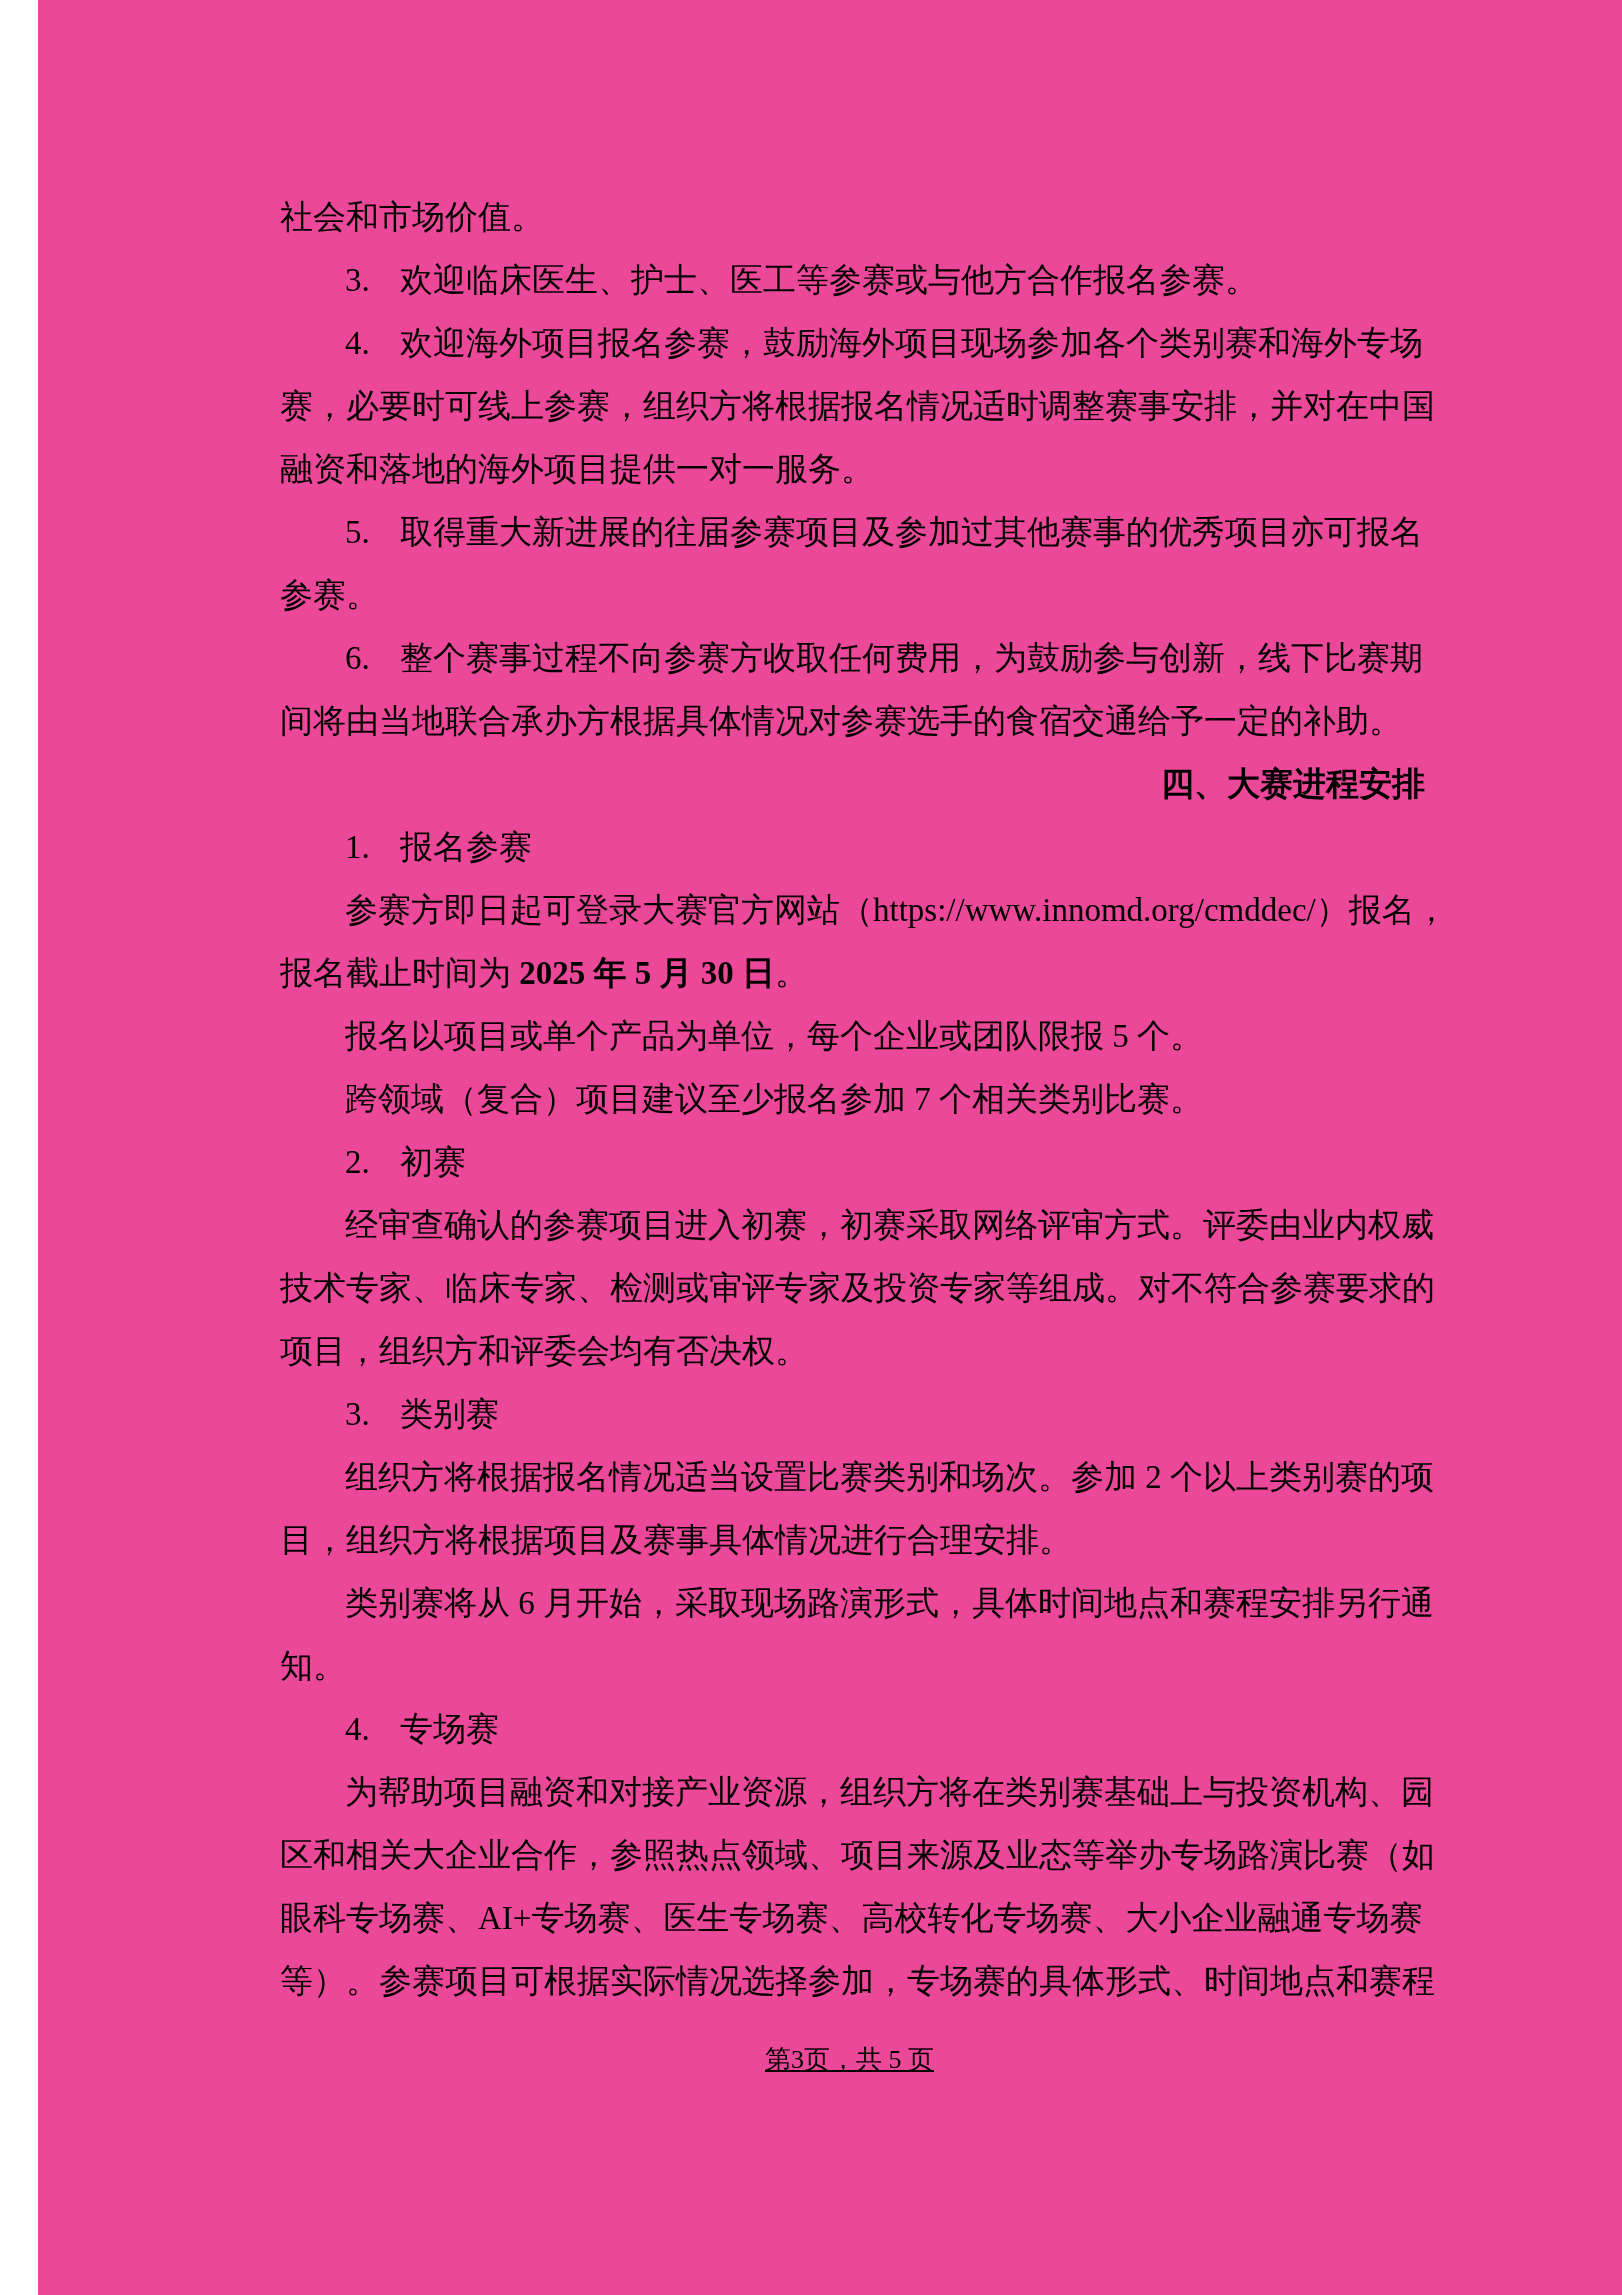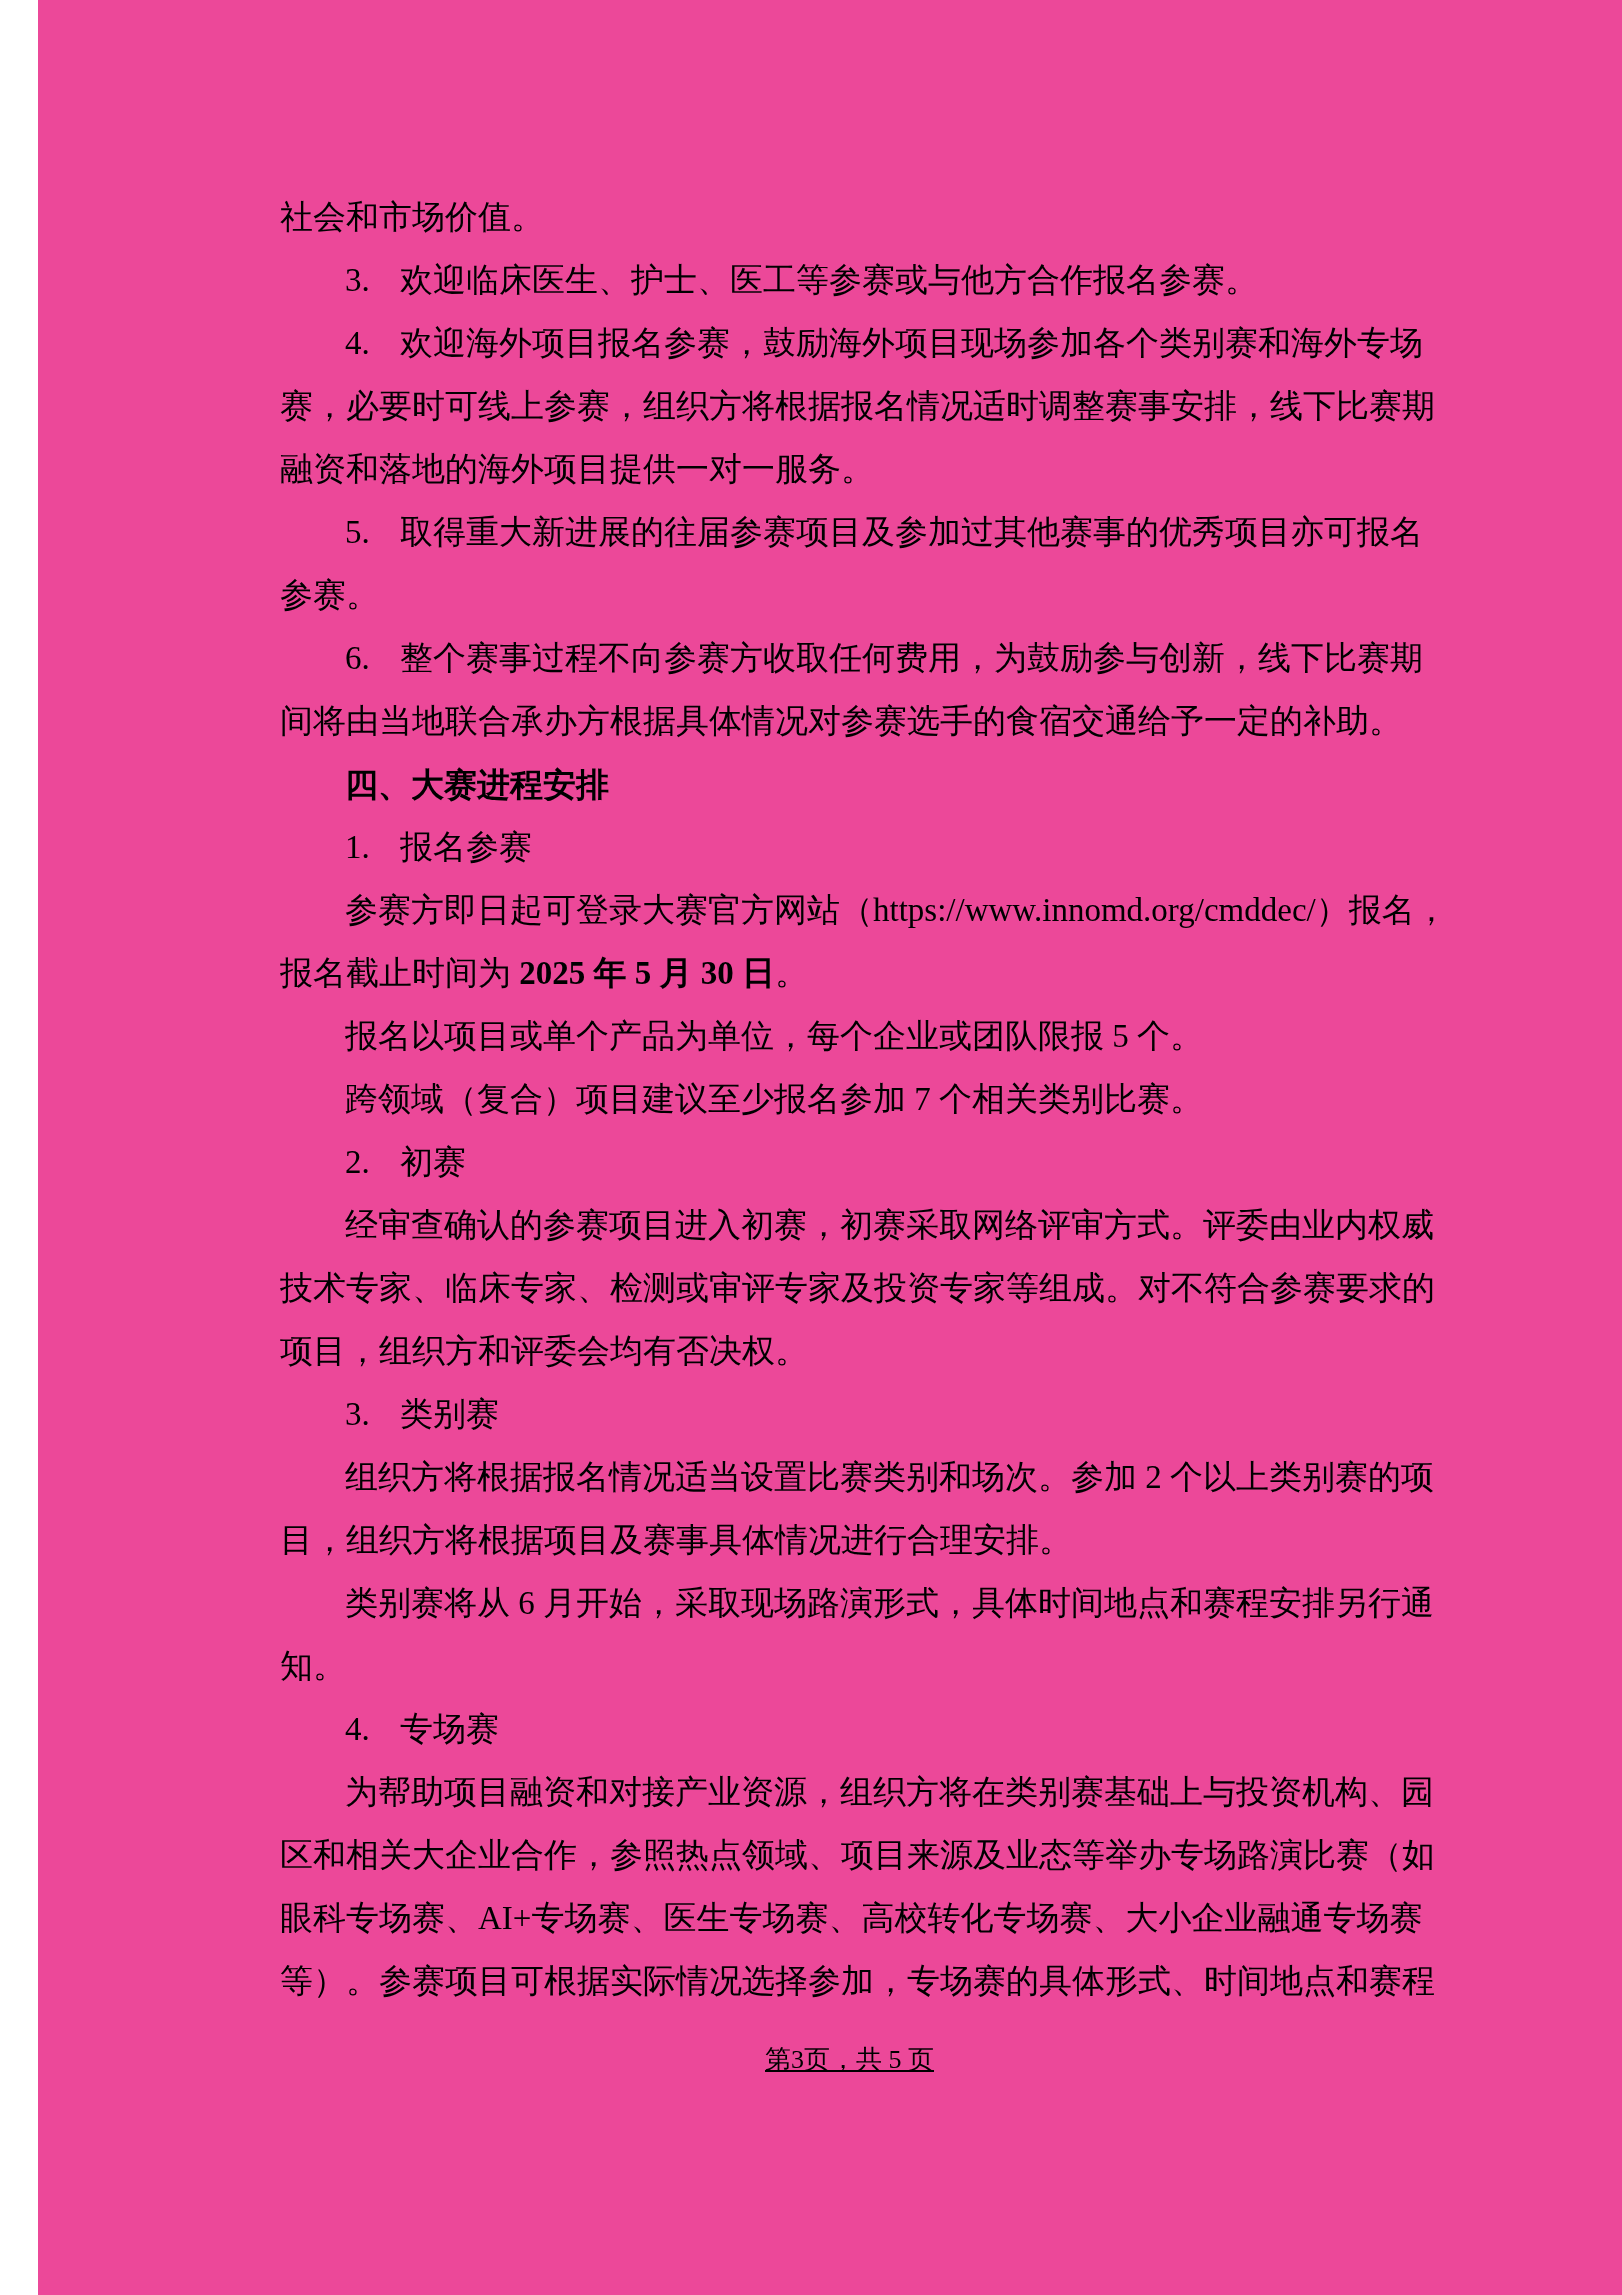--- a/index.html
+++ b/index.html
@@ -23,22 +23,23 @@
   .line {
     font-size: 33px;
     line-height: 63px;
     white-space: pre;
     text-align: left;
   }
   .line.ind {
     padding-left: 65px; 
   }
   .line.heading {
-    font-family: Liberation Sans, sans-serif;
+    font-family: Liberation Serif, serif;
     font-weight: bold;
+    text-align: right;
   }
   .num {
     display: inline-block;
     width: 55px; 
   }
   .b {
     font-weight: bold;
   }
   .footer {
     margin-top: 26px;
@@ -49,21 +50,21 @@
   }
 </style>
 </head>
 <body>
 
 <div class="page">
   <div class="content" id="doc-lines">
       <div class="line"><span>社会和市场价值。</span></div>
       <div class="line ind"><span class="num">3.</span><span>欢迎临床医生、护士、医工等参赛或与他方合作报名参赛。</span></div>
       <div class="line ind"><span class="num">4.</span><span>欢迎海外项目报名参赛，鼓励海外项目现场参加各个类别赛和海外专场</span></div>
-      <div class="line"><span>赛，必要时可线上参赛，组织方将根据报名情况适时调整赛事安排，线下比赛期</span></div>
+      <div class="line"><span>赛，必要时可线上参赛，组织方将根据报名情况适时调整赛事安排，并对在中国</span></div>
       <div class="line"><span>融资和落地的海外项目提供一对一服务。</span></div>
       <div class="line ind"><span class="num">5.</span><span>取得重大新进展的往届参赛项目及参加过其他赛事的优秀项目亦可报名</span></div>
       <div class="line"><span>参赛。</span></div>
       <div class="line ind"><span class="num">6.</span><span>整个赛事过程不向参赛方收取任何费用，为鼓励参与创新，线下比赛期</span></div>
       <div class="line"><span>间将由当地联合承办方根据具体情况对参赛选手的食宿交通给予一定的补助。</span></div>
       <div class="line ind heading"><span>四、大赛进程安排</span></div>
       <div class="line ind"><span class="num">1.</span><span>报名参赛</span></div>
       <div class="line ind"><span>参赛方即日起可登录大赛官方网站（https://www.innomd.org/cmddec/）报名，</span></div>
       <div class="line"><span>报名截止时间为 </span><span class="b">2025 年 5 月 30 日</span><span>。</span></div>
       <div class="line ind"><span>报名以项目或单个产品为单位，每个企业或团队限报 5 个。</span></div>

